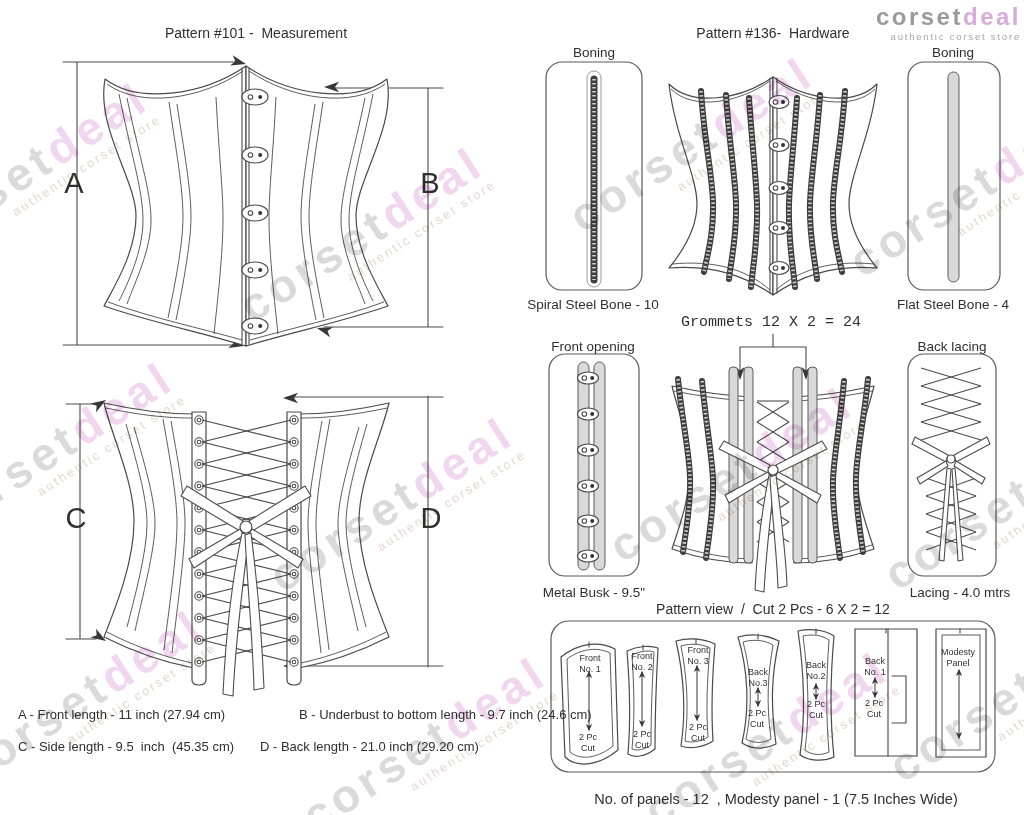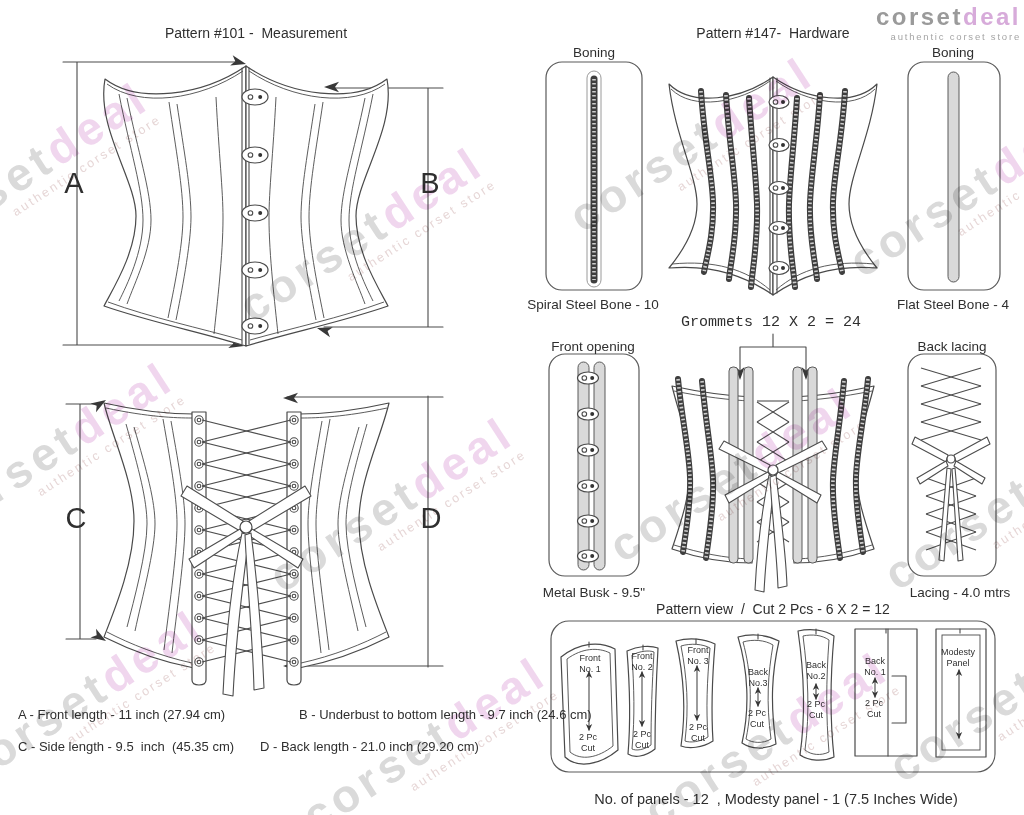--- a/index.html
+++ b/index.html
@@ -89,21 +89,21 @@
         <div class="wm-line"><span class="wm-p1">corset</span><span class="wm-p2">deal</span></div>
         <div class="wm-tag">authentic corset store</div>
       </div>
       <div class="watermark" style="left: 1015px; top: 700px;">
         <div class="wm-line"><span class="wm-p1">corset</span><span class="wm-p2">deal</span></div>
         <div class="wm-tag">authentic corset store</div>
       </div>
     </div>
 
   <div class="cap t" style="left:256px;top:33px;">Pattern #101 -  Measurement</div>
-  <div class="cap t" style="left:773px;top:33px;">Pattern #147-  Hardware</div>
+  <div class="cap t" style="left:773px;top:33px;">Pattern #136-  Hardware</div>
 
   <div class="logo">
     <div class="logo-line"><span class="logo-p1">corset</span><span class="logo-p2">deal</span></div>
     <div class="logo-tag">authentic corset store</div>
   </div>
 
   <svg class="art" style="left:40px;top:45px;" width="420" height="315" viewBox="40 45 420 315">
     <g>
       <path class="ln" d="M77,62 V345 M63,62 H236 M63,345 H236 M428,88 V327 M330,88 H443 M324,327 H443"></path>
       <path class="ah" transform="translate(246,64) rotate(14)" d="M0,0 L-15,-5.2 L-11,0 L-15,5.2 Z"></path>

